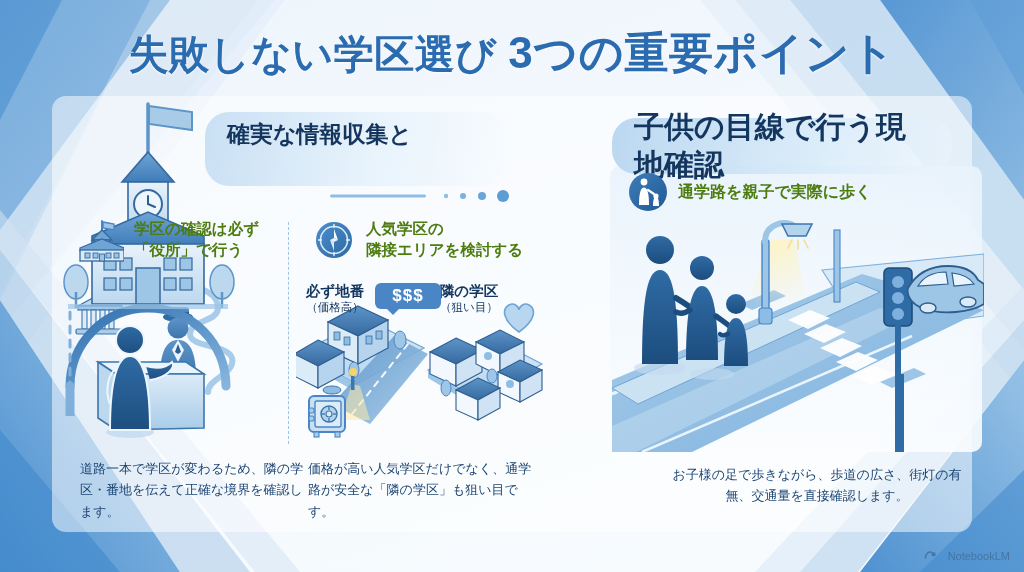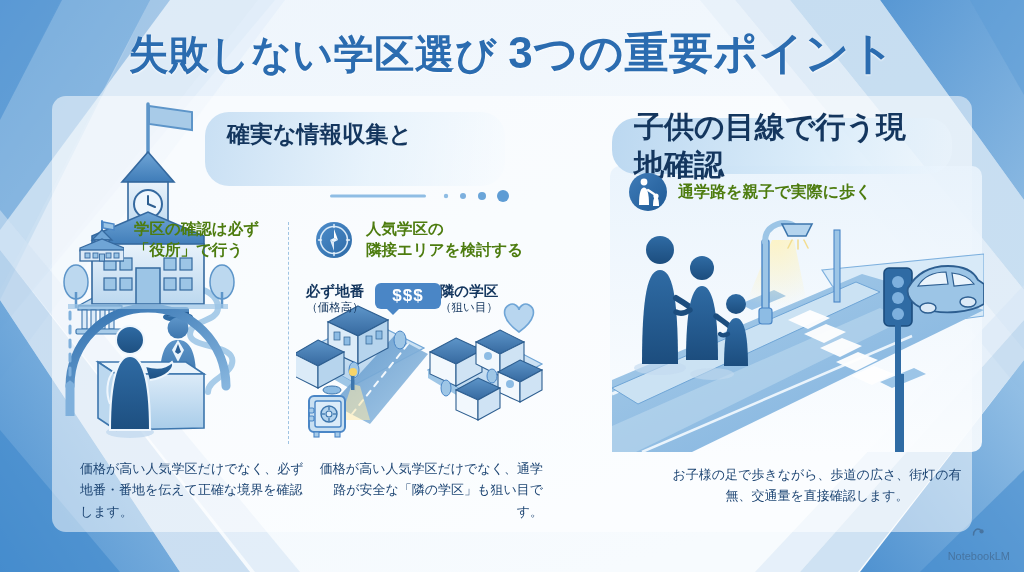--- a/index.html
+++ b/index.html
@@ -91,34 +91,34 @@
     border-left: 7px solid transparent; border-right: 7px solid transparent;
     border-top: 7px solid #4a86c6;
   }
 
   
   .caption {
     position: absolute; z-index: 30;
     font-size: 13px; color: #1d4573; line-height: 1.65; font-weight: 400;
   }
   #cap-1 { left: 80px;  top: 458px; width: 235px; }
-  #cap-2 { left: 308px; top: 458px; width: 235px; text-align: right; }
+  #cap-2 { left: 308px; top: 458px; width: 235px; }
   #cap-3 { left: 662px; top: 464px; width: 310px; text-align: center; }
 
   
   #col-div {
     position: absolute; left: 288px; top: 222px; width: 0; height: 222px; z-index: 20;
     border-left: 1.5px dashed #9fc3e2;
   }
 
   
   #watermark {
     position: absolute; right: 14px; bottom: 10px; z-index: 50;
     display: flex; align-items: center; gap: 11px;
-    font-size: 11px; color: #3a6punk; color: #456f99; opacity: .85; flex-direction: column;
+    font-size: 11px; color: #3a6punk; color: #456f99; opacity: .85;
   }
   svg { display: block; }
 </style>
 </head>
 <body>
 
 <div id="stage">
 
   <svg id="bg" viewBox="0 0 1024 572">
     <defs>
@@ -591,21 +591,21 @@
 
     <g>
       <path d="M296 76 C 304 62 318 54 336 54 C 352 54 362 60 366 68 L372 72 L372 92 C 360 100 330 104 310 96 C 300 92 294 84 296 76 Z" fill="#9cc5e6" stroke="#2d5e90" stroke-width="1.8"></path>
       <path d="M306 74 C 312 64 322 60 334 60 L336 72 Z" fill="#eaf4fc" stroke="#2d5e90" stroke-width="1.2"></path>
       <path d="M340 61 C 350 62 358 66 362 72 L342 74 Z" fill="#eaf4fc" stroke="#2d5e90" stroke-width="1.2"></path>
       <ellipse cx="316" cy="96" rx="8" ry="5" fill="#dceaf7" stroke="#2d5e90" stroke-width="1.4"></ellipse>
       <ellipse cx="356" cy="90" rx="8" ry="5" fill="#dceaf7" stroke="#2d5e90" stroke-width="1.4"></ellipse>
     </g>
   </svg>
 
-  <div class="caption" id="cap-1">価格が高い人気学区だけでなく、必ず地番・番地を伝えて正確な境界を確認します。</div>
+  <div class="caption" id="cap-1">道路一本で学区が変わるため、隣の学区・番地を伝えて正確な境界を確認します。</div>
   <div class="caption" id="cap-2">価格が高い人気学区だけでなく、通学路が安全な「隣の学区」も狙い目です。</div>
   <div class="caption" id="cap-3">お子様の足で歩きながら、歩道の広さ、街灯の有無、交通量を直接確認します。</div>
 
   <div id="watermark">
     <svg width="13" height="13" viewBox="0 0 13 13">
       <path d="M1.5 9 C 1.5 4 5 2 8 3.5" fill="none" stroke="#456f99" stroke-width="1.5" stroke-linecap="round"></path>
       <circle cx="9.6" cy="5.4" r="2.1" fill="#456f99"></circle>
     </svg>
     <span>NotebookLM</span>
   </div>

